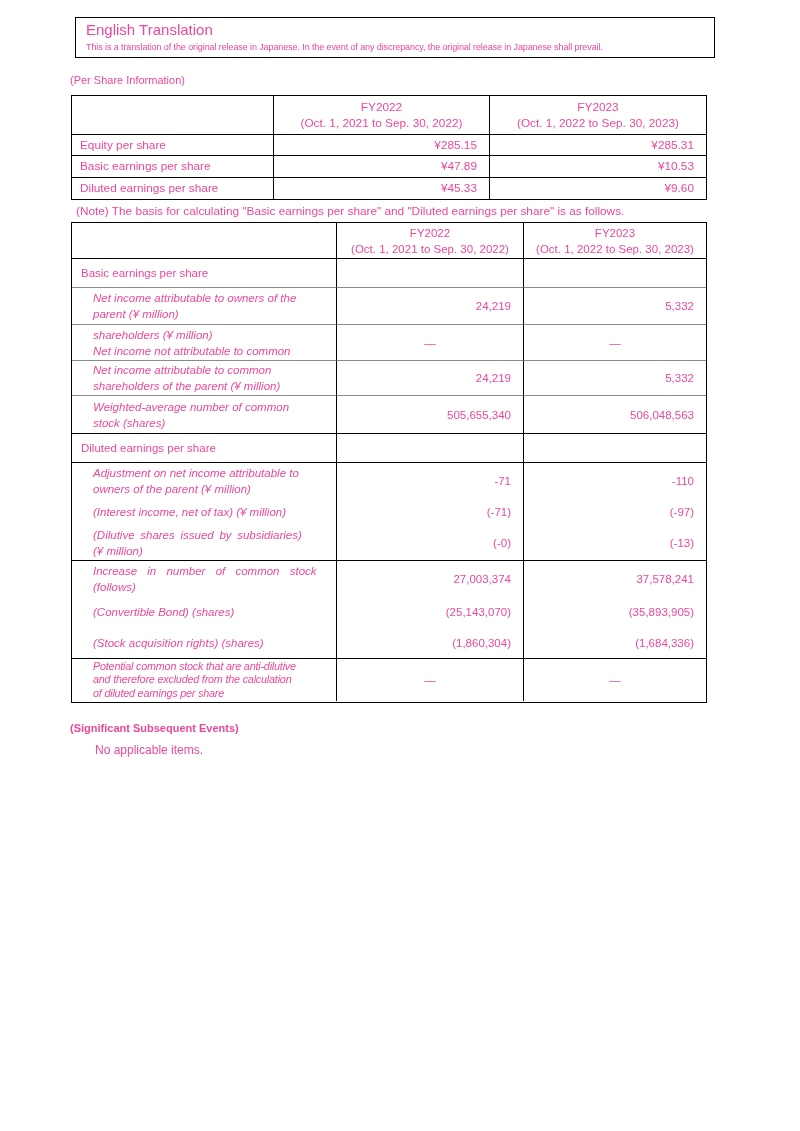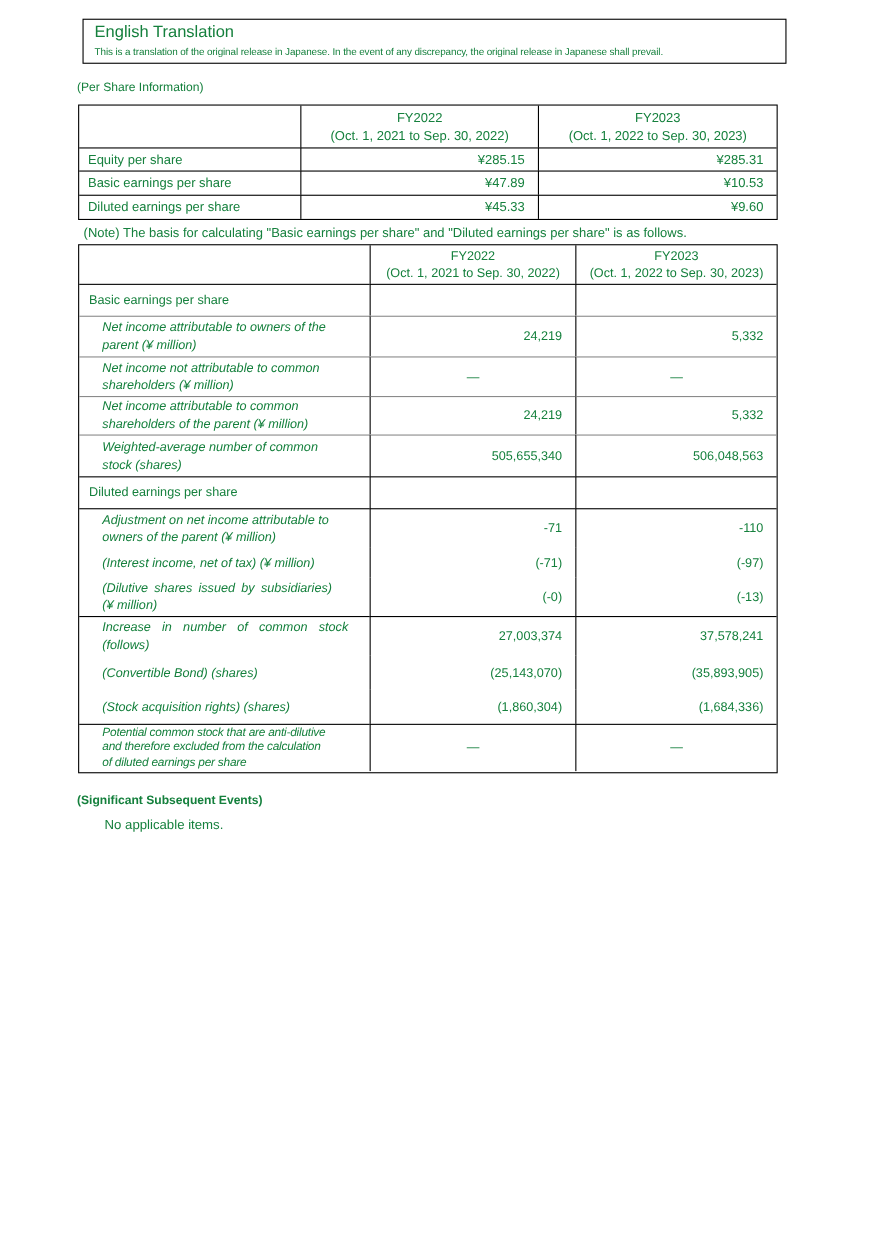--- a/index.html
+++ b/index.html
@@ -1,19 +1,19 @@
 <!DOCTYPE html>
 <html><head>
 <meta charset="utf-8">
 <style>
   * { margin:0; padding:0; box-sizing:border-box; }
   html,body { background:#fff; }
   .page {
     position:relative; width:800px; height:913px; background:#ffffff;
-    font-family:"Liberation Sans","DejaVu Sans",sans-serif; color:#15803d;
+    font-family:"Liberation Sans","DejaVu Sans",sans-serif; color:#ec4899;
   }
   
   .trans-box {
     position:absolute; left:75px; top:17px; width:640px; height:41px;
     border:1.5px solid #000; padding:2px 0 0 10px; overflow:hidden;
   }
   .trans-title { font-size:15px; line-height:20px; }
   .trans-sub   { font-size:9px; line-height:12px; margin-top:1px; letter-spacing:-0.1px; white-space:nowrap; }
 
   .sec-title { position:absolute; left:70px; font-size:11px; }
@@ -123,22 +123,22 @@
     <div class="tr" style="height:37px;">
       <div class="td c1 btg sublab">
         <div>Net income attributable to owners of the</div>
         <div>parent (¥ million)</div>
       </div>
       <div class="td c2 btg bl val">24,219</div>
       <div class="td c3 btg bl val">5,332</div>
     </div>
     <div class="tr" style="height:36px;">
       <div class="td c1 btg sublab">
+        <div>shareholders (¥ million)</div>
         <div>Net income not attributable to common</div>
-        <div>shareholders (¥ million)</div>
       </div>
       <div class="td c2 btg bl val center">—</div>
       <div class="td c3 btg bl val center">—</div>
     </div>
     <div class="tr" style="height:35px;">
       <div class="td c1 btg sublab">
         <div>Net income attributable to common</div>
         <div>shareholders of the parent (¥ million)</div>
       </div>
       <div class="td c2 btg bl val">24,219</div>

